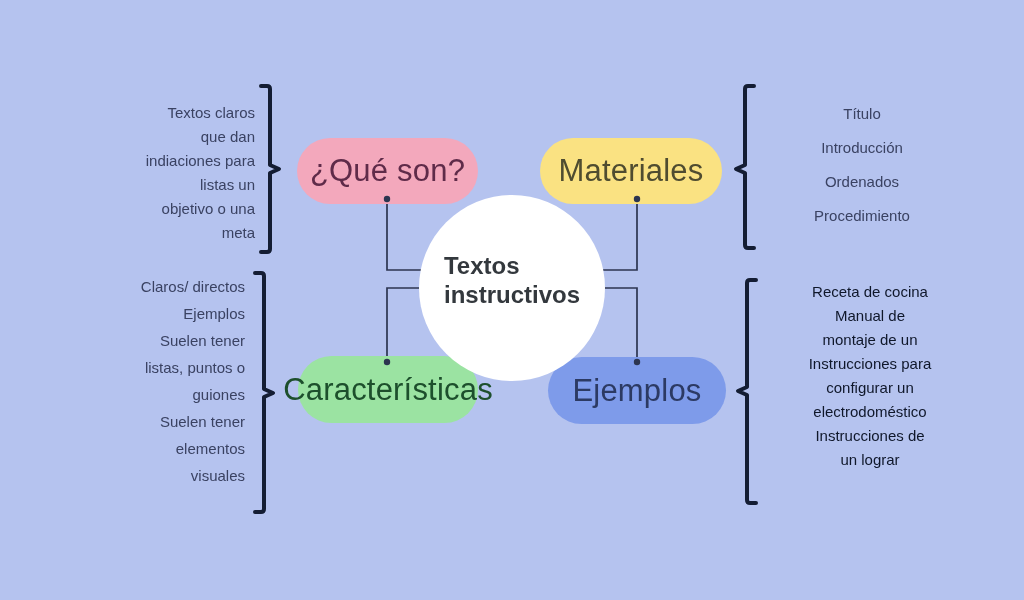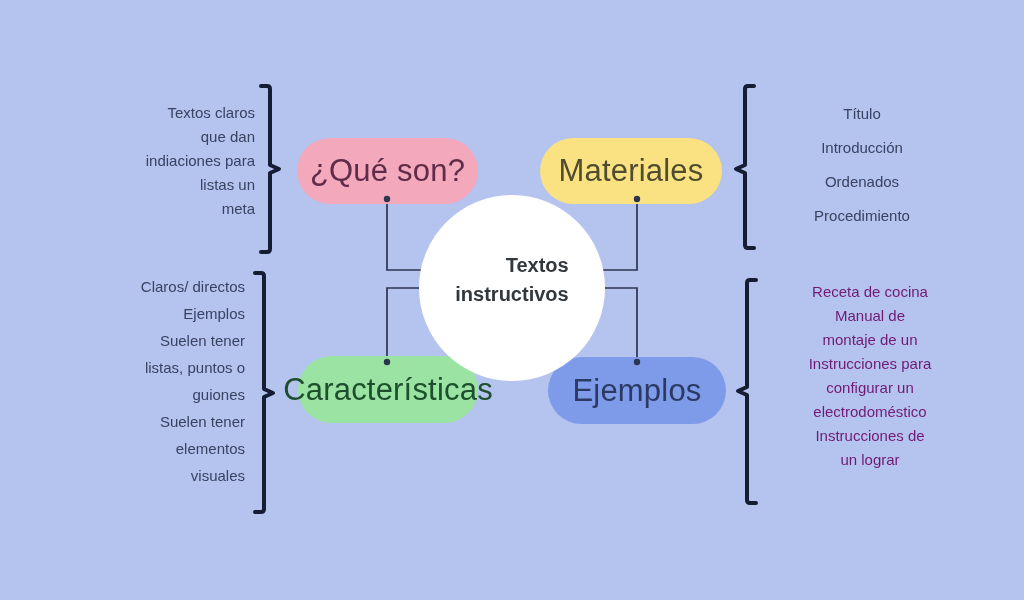--- a/index.html
+++ b/index.html
@@ -42,23 +42,23 @@
     width: 186px; height: 186px;
     border-radius: 50%;
     display: flex;
     flex-direction: column;
     align-items: center;
     justify-content: center;
     padding-bottom: 0;
   }
   .center-title {
     font-weight: bold;
-    font-size: 20px;
+    font-size: 24px;
     line-height: 29px;
-    text-align: right;
+    text-align: left;
     transform: translateY(-8px);
   }
 
   .ann {
     position: absolute;
     font-size: 15px;
   }
   .ann.align-right { text-align: right; }
   .ann.align-left  { text-align: center; }
   .ann-que-son        { left: 60px;  top: 101px; width: 195px; line-height: 24px; }
@@ -101,20 +101,21 @@
         <div>Textos</div>
         <div>instructivos</div>
       </div>
     </div>
 
     <div class="ann align-right ann-que-son" style="color: rgb(58, 66, 98);">
         <div>Textos claros</div>
         <div>que dan</div>
         <div>indiaciones para</div>
         <div>listas un</div>
+        <div>objetivo o una</div>
         <div>meta</div>
       </div>
 
     <div class="ann align-left ann-estructura" style="color: rgb(58, 66, 98);">
         <div>Título</div>
         <div>Introducción</div>
         <div>Ordenados</div>
         <div>Procedimiento</div>
       </div>
 
@@ -122,21 +123,21 @@
         <div>Claros/ directos</div>
         <div>Ejemplos</div>
         <div>Suelen tener</div>
         <div>listas, puntos o</div>
         <div>guiones</div>
         <div>Suelen tener</div>
         <div>elementos</div>
         <div>visuales</div>
       </div>
 
-    <div class="ann align-left ann-ejemplos" style="color: #701a75;">
+    <div class="ann align-left ann-ejemplos" style="color: #0f172a;">
         <div>Receta de cocina</div>
         <div>Manual de</div>
         <div>montaje de un</div>
         <div>Instrucciones para</div>
         <div>configurar un</div>
         <div>electrodoméstico</div>
         <div>Instrucciones de</div>
         <div>un lograr</div>
       </div>
 

